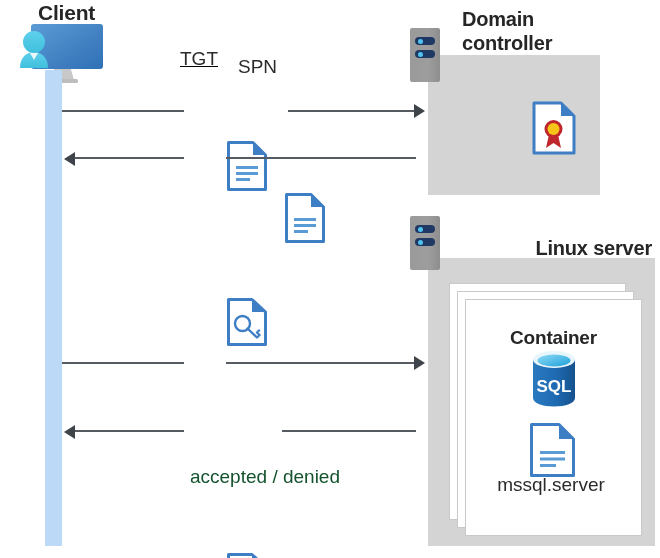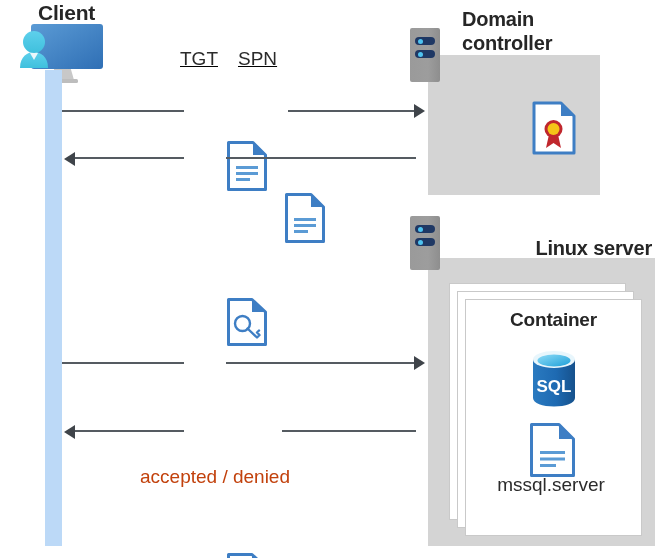--- a/index.html
+++ b/index.html
@@ -52,22 +52,22 @@
 
   
   .doc{position:relative;}
   .doc svg{display:block;}
 
   .icon-label{
     font-size:19px;color:#2b2b2b;text-align:center;
   }
 
   #tgt-label{left:180px;top:48px;width:52px;text-decoration:underline;}
-  #spn-label{left:238px;top:48px;width:56px;text-decoration:underline;}
-  #accepted-denied{left:140px;top:466px;width:200px;font-size:19px;color:#c2410c;text-align:left;}
+  #spn-label{left:238px;top:56px;width:56px;}
+  #accepted-denied{left:140px;top:466px;width:200px;font-size:19px;color:#14532d;text-align:right;}
   #keytab-label{left:466px;top:474px;width:170px;font-size:19px;color:#2b2b2b;text-align:center;}
 
   
   .card{background:#ffffff;border:1px solid #c9c9c9;}
   #card3{left:449px;top:283px;width:175px;height:235px;}
   #card2{left:457px;top:291px;width:175px;height:235px;}
   #card1{left:465px;top:299px;width:175px;height:235px;}
 </style>
 </head>
 <body>
@@ -180,21 +180,21 @@
     <div class="bay" style="top:22px;">
         <div class="led"></div>
       </div>
   </div>
 
   <div class="abs title-bold" id="linux-title">Linux server</div>
 
   <div class="abs card" id="card3"></div>
   <div class="abs card" id="card2"></div>
   <div class="abs card" id="card1">
-    <div class="title-bold" id="container-title" style="margin-top:9px;">Container</div>
+    <div class="title-bold" id="container-title" style="margin-top:27px;">Container</div>
 
     <div class="abs" style="left:53px;top:48px;">
       <svg width="70" height="62" viewBox="0 0 70 62">
         <defs>
           <linearGradient id="sqlBody" x1="0" y1="0" x2="1" y2="0">
             <stop offset="0%" stop-color="#2a7ac0"></stop>
             <stop offset="55%" stop-color="#1e6ab2"></stop>
             <stop offset="100%" stop-color="#16518c"></stop>
           </linearGradient>
           <linearGradient id="sqlTop" x1="0" y1="0" x2="1" y2="1">

